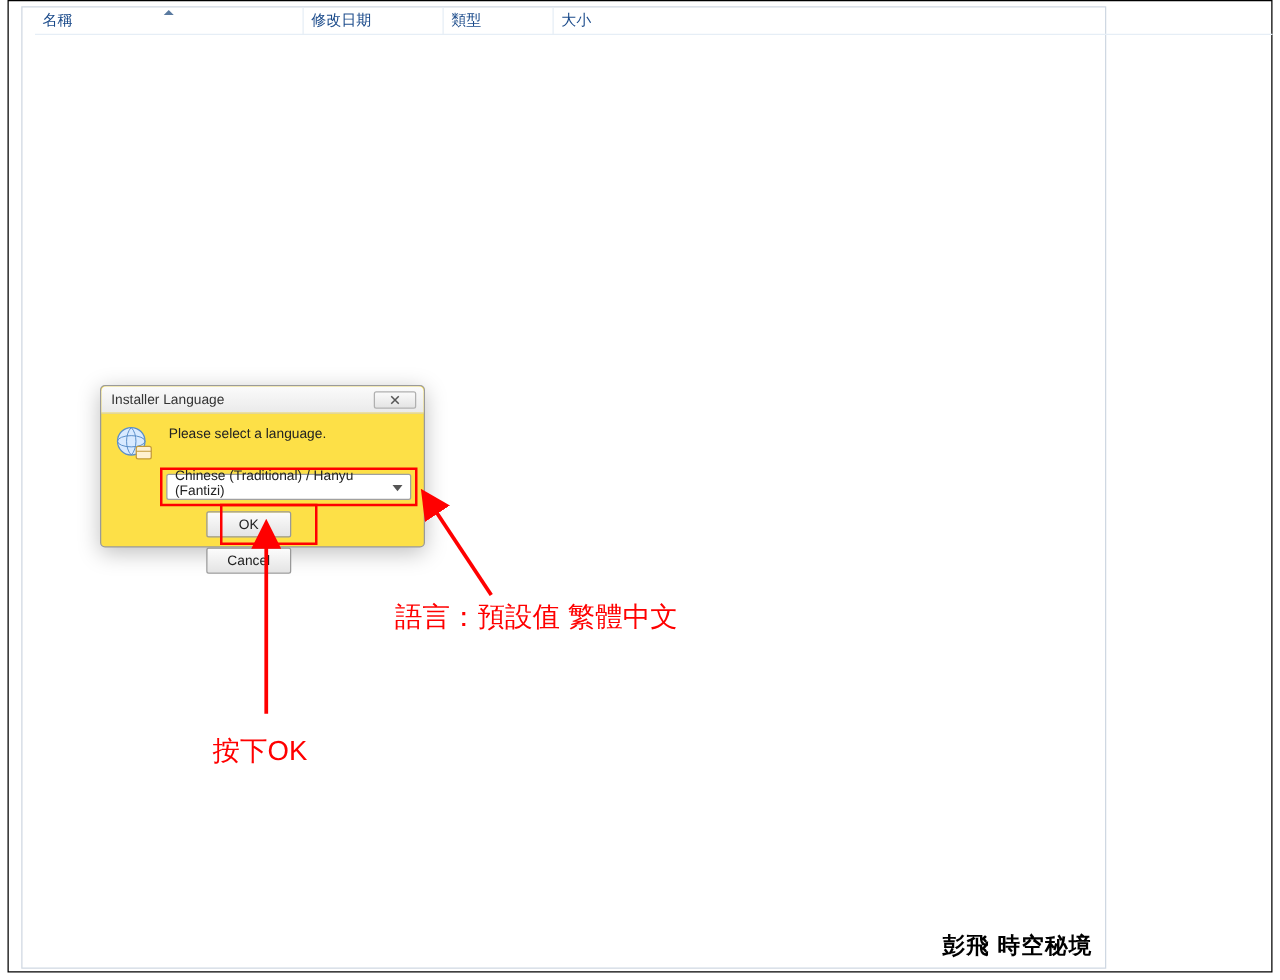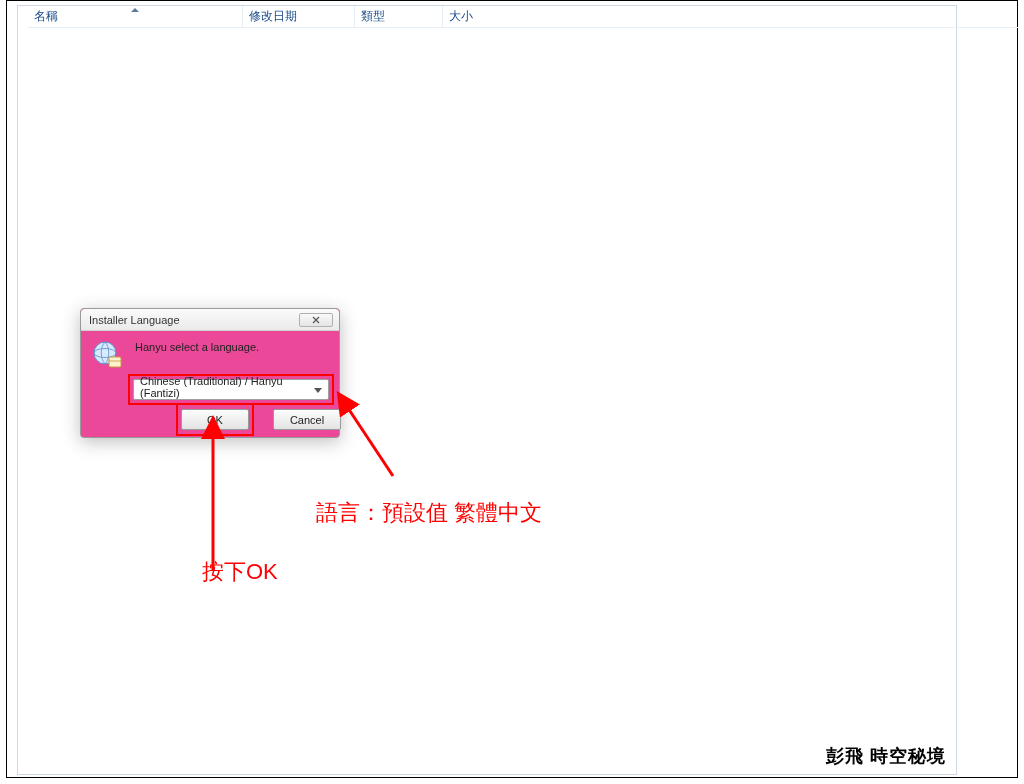--- a/index.html
+++ b/index.html
@@ -14,21 +14,21 @@
   .outer-frame {
     position: absolute;
     left: 6px; top: 0;
     width: 1012px; height: 778px;
     border: 1px solid #000;
     background: #fff;
   }
   .inner-panel {
     position: absolute;
     left: 10px; top: 4px;
-    width: 940px; height: 770px;
+    width: 868px; height: 770px;
     border: 1px solid #cfd8e2;
     background: #fff;
   }
   
   .col-headers {
     position: absolute;
     left: 10px; top: 0;
     width: 990px; height: 22px;
     border-bottom: 1px solid #e6eef6;
     display: flex;
@@ -56,21 +56,21 @@
     border-left: 4px solid transparent;
     border-right: 4px solid transparent;
     border-bottom: 4px solid #5a7aa0;
   }
 
   
   .dialog {
     position: absolute;
     left: 62px; top: 302px;
     width: 260px; height: 130px;
-    background: #ec4899;
+    background: #fde047;
     border: 1px solid #9a9a9a;
     border-radius: 4px;
     box-shadow: 0 4px 18px rgba(0,0,0,.25);
   }
   .dialog-titlebar {
     height: 22px;
     background: linear-gradient(#fbfbfb, #eaeaea);
     border-bottom: 1px solid #d0d0d0;
     border-radius: 4px 4px 0 0;
     display: flex;
@@ -121,22 +121,22 @@
     display:flex; align-items:center; justify-content:center;
   }
   .combo .caret::after{
     content:"";
     border-left:4px solid transparent;
     border-right:4px solid transparent;
     border-top:5px solid #555;
   }
   .btn-row {
     position: absolute;
-    left: 100px; top: 78px;
-    display: flex; gap: 24px;
+    left: 84px; top: 78px;
+    display: flex; gap: 8px; flex-direction: column;
   }
   .win-btn {
     width: 68px; height: 21px;
     border: 1px solid #999;
     border-radius: 2px;
     background: linear-gradient(#fcfcfc,#e4e4e4);
     font-size: 11px; color: #222;
     display:flex; align-items:center; justify-content:center;
   }
   
@@ -215,21 +215,21 @@
       <div class="dialog-body">
         <span class="dlg-icon">
           <svg width="32" height="32" viewBox="0 0 32 32">
             <circle cx="14" cy="14" r="11" fill="#d8eaff" stroke="#5b8fc9" stroke-width="1"></circle>
             <ellipse cx="14" cy="14" rx="11" ry="4.5" fill="none" stroke="#5b8fc9" stroke-width="0.8"></ellipse>
             <path d="M14 3 C9 8 9 20 14 25 C19 20 19 8 14 3 Z" fill="none" stroke="#5b8fc9" stroke-width="0.8"></path>
             <rect x="18" y="18" width="12" height="10" rx="1.5" fill="#fff1d0" stroke="#c49a3a" stroke-width="1"></rect>
             <path d="M18 22 L30 22" stroke="#c49a3a" stroke-width="0.8"></path>
           </svg>
         </span>
-        <span class="dlg-prompt">Hanyu select a language.</span>
+        <span class="dlg-prompt">Please select a language.</span>
 
         <div class="combo">
           <span>Chinese (Traditional) / Hanyu (Fantizi)</span>
           <span class="caret"></span>
         </div>
 
         <div class="btn-row">
           <div class="win-btn">
             <span>OK</span>
           </div>
@@ -248,19 +248,19 @@
         <defs>
           <marker id="arrowhead" markerWidth="8" markerHeight="8" refX="6" refY="4" orient="auto">
             <path d="M0 0 L8 4 L0 8 Z" fill="#ff0000"></path>
           </marker>
         </defs>
 
         <line x1="375" y1="470" x2="322" y2="390" stroke="#ff0000" stroke-width="3" marker-end="url(#arrowhead)"></line>
 
         <line x1="195" y1="565" x2="195" y2="415" stroke="#ff0000" stroke-width="3" marker-end="url(#arrowhead)"></line>
       </svg>
-      <div class="anno-text" style="left:298px; top:492px;text-align:center;">語言：預設值 繁體中文</div>
-      <div class="anno-text" style="left:152px; top:551px;margin-left:32px;">按下OK</div>
+      <div class="anno-text" style="left:298px; top:473px;text-align:center;">語言：預設值 繁體中文</div>
+      <div class="anno-text" style="left:152px; top:580px;">按下OK</div>
     </div>
 
     <div class="watermark">彭飛  時空秘境</div>
   </div>
 </div>
 
 </body></html>

